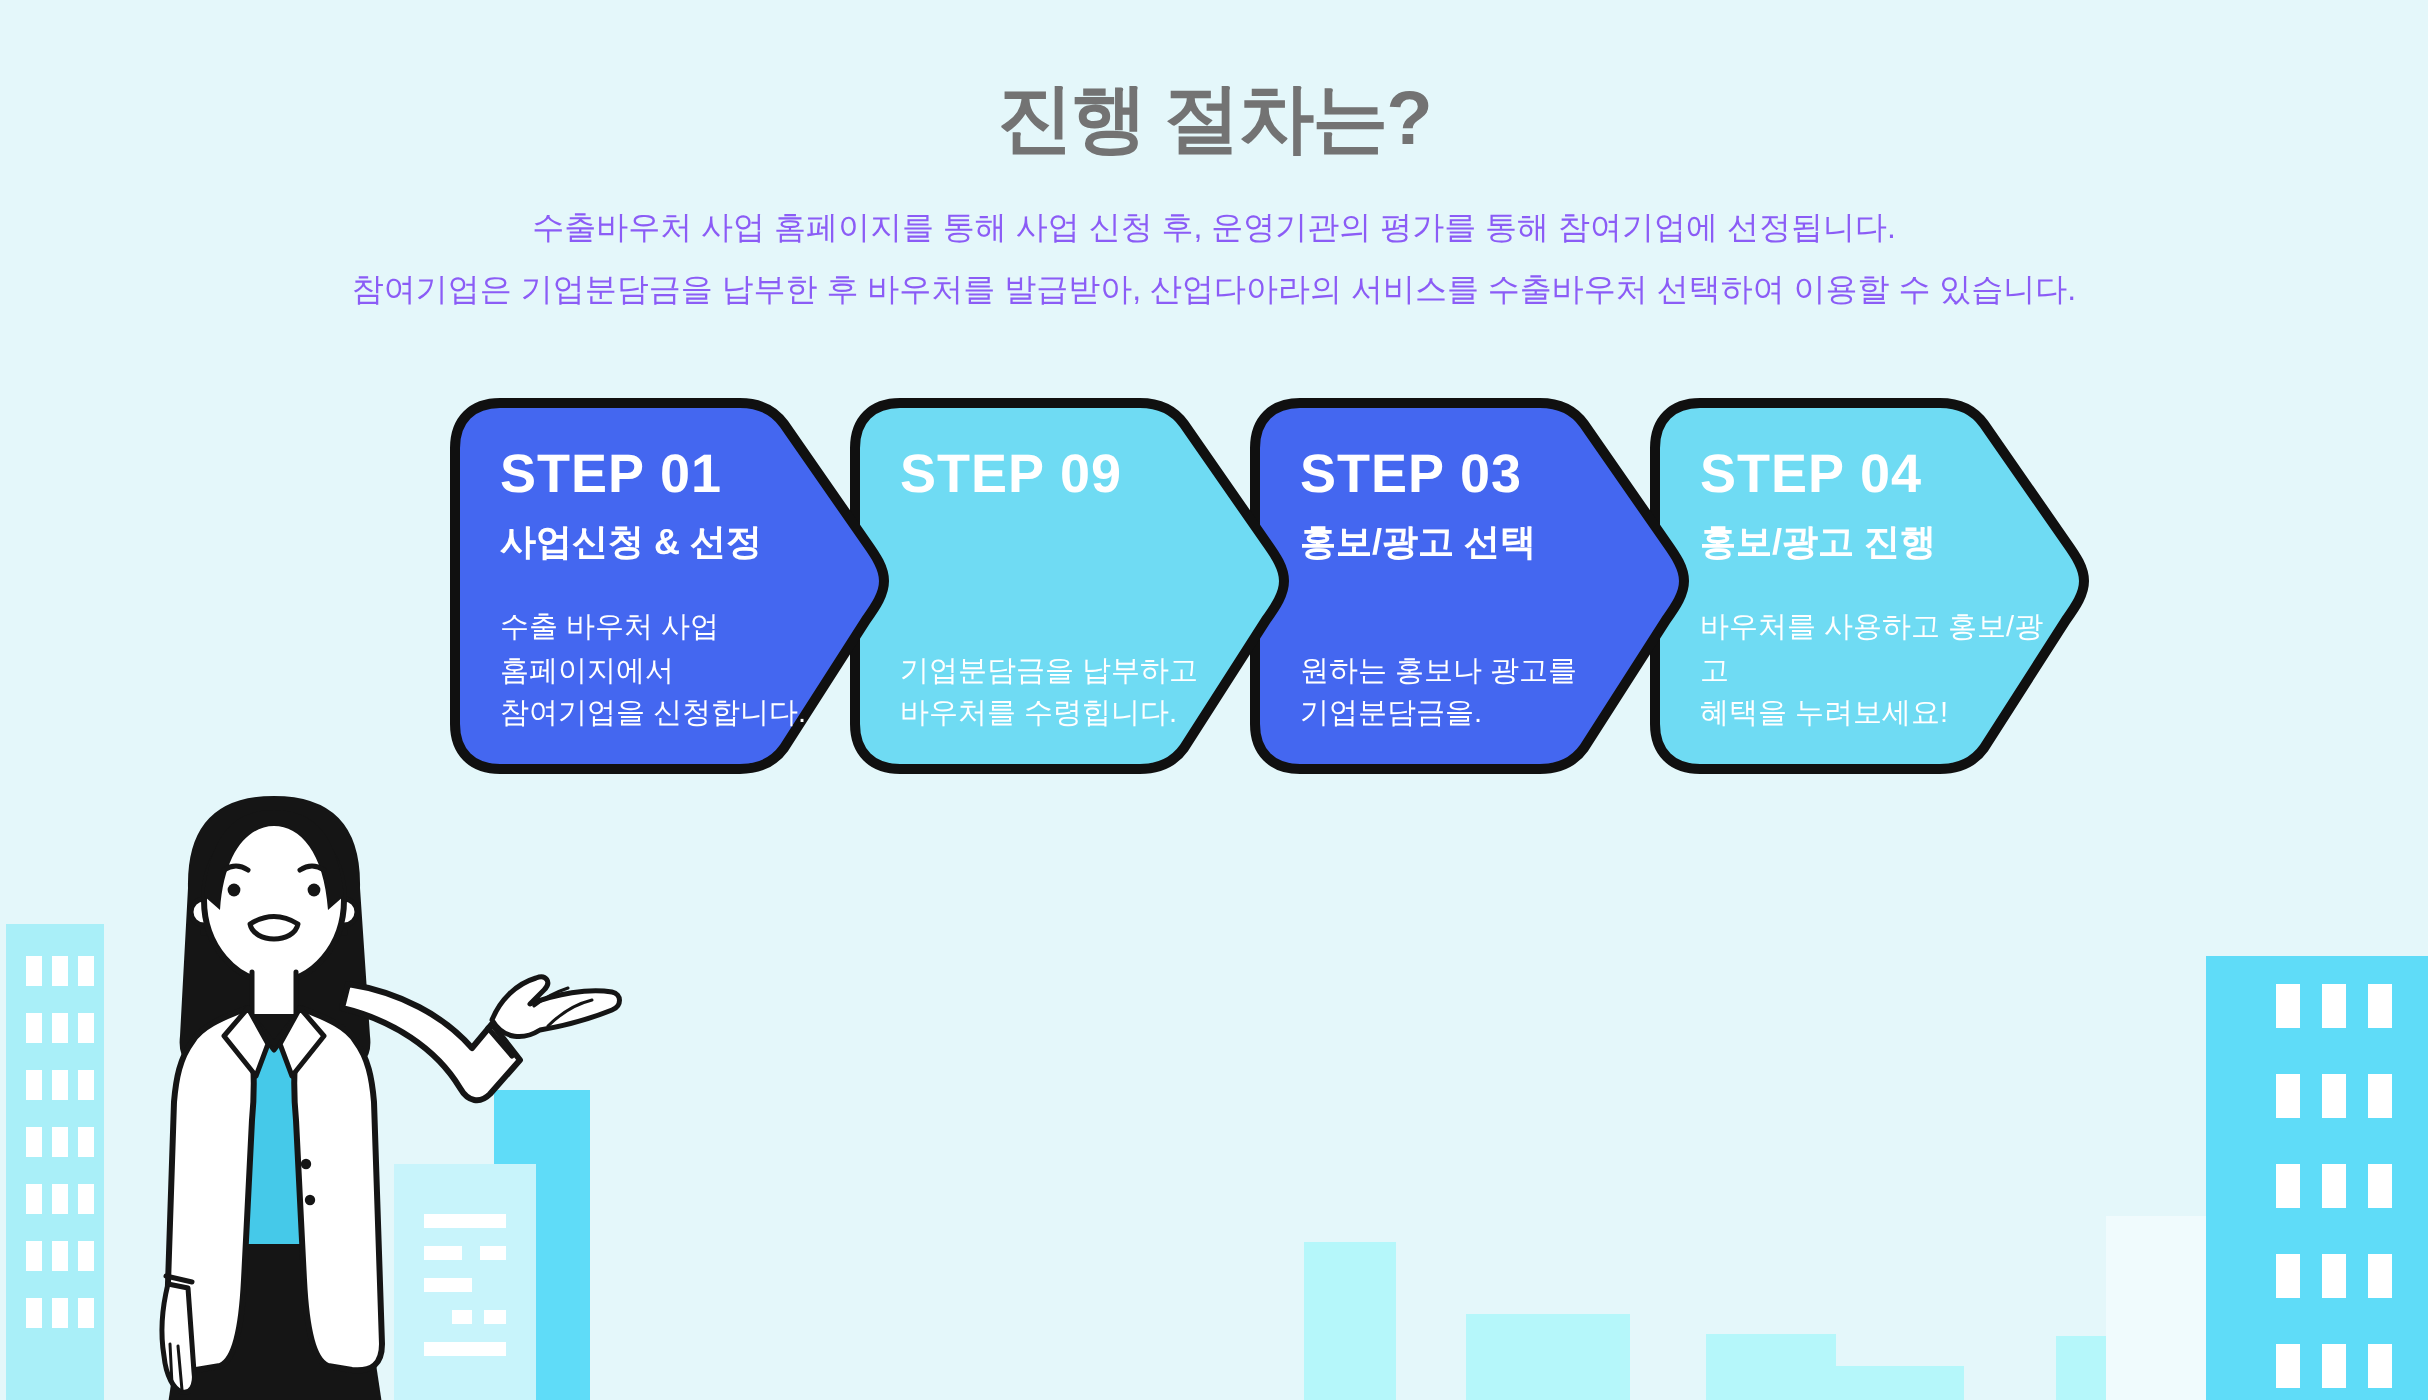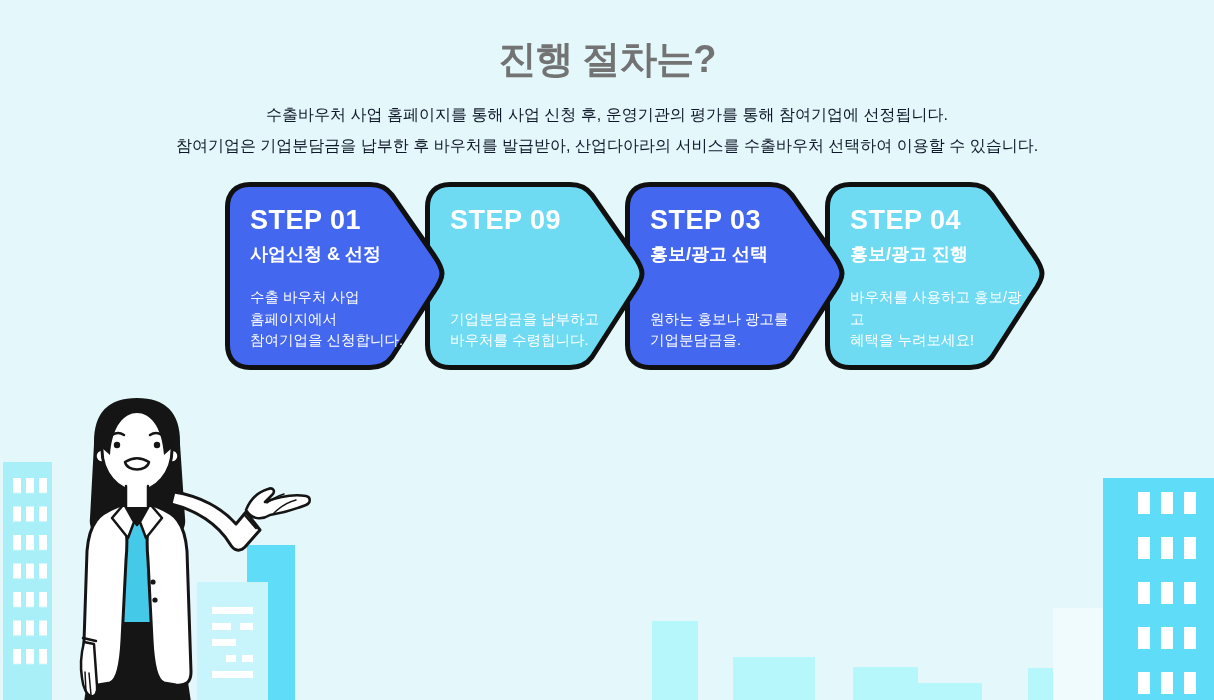--- a/index.html
+++ b/index.html
@@ -13,24 +13,24 @@
   .bg-decor{position:absolute;left:0;top:0;width:1214px;height:700px;}
   .page-title{
     position:absolute;top:34px;left:0;width:100%;
     text-align:center;
     font-size:38px;font-weight:900;color:#737373;
     letter-spacing:-1px;
   }
   .intro{
     position:absolute;top:99px;left:0;width:100%;
     text-align:center;
-    font-size:16px;line-height:1.95;color:#0f172a;
+    font-size:16px;line-height:1.95;color:#8b5cf6;
   }
   .steps{position:absolute;left:0;top:0;width:100%;height:100%;}
-  .step{position:absolute;top:181px;width:222px;height:190px;}
+  .step{position:absolute;top:198px;width:222px;height:190px;}
   .step-shape{position:absolute;left:0;top:0;width:222px;height:190px;display:block;}
   .step-text{position:absolute;left:26px;top:0;width:170px;height:100%;color:#ffffff;}
   .step-label{margin-top:24px;font-size:27px;font-weight:800;letter-spacing:.5px;}
   .step-title{margin-top:6px;font-size:18px;font-weight:700;}
   .step-desc{
     position:absolute;left:0;bottom:19px;width:172px;
     font-size:14.5px;line-height:1.5;white-space:pre-line;
   }
   .z4{z-index:4}.z3{z-index:3}.z2{z-index:2}.z1{z-index:1}
 </style>

